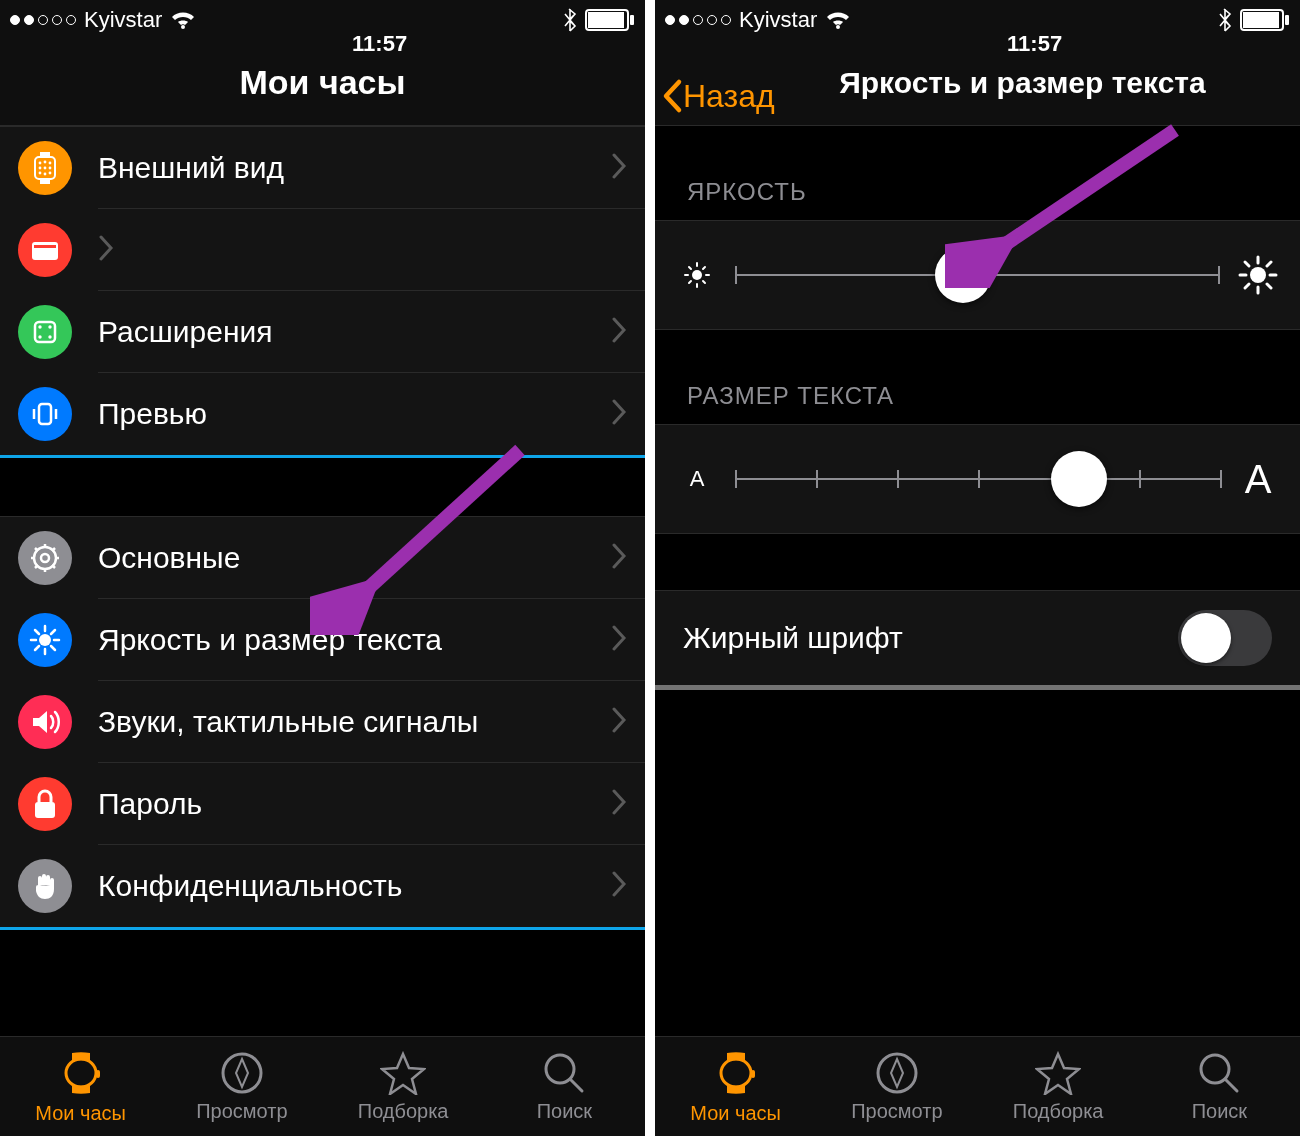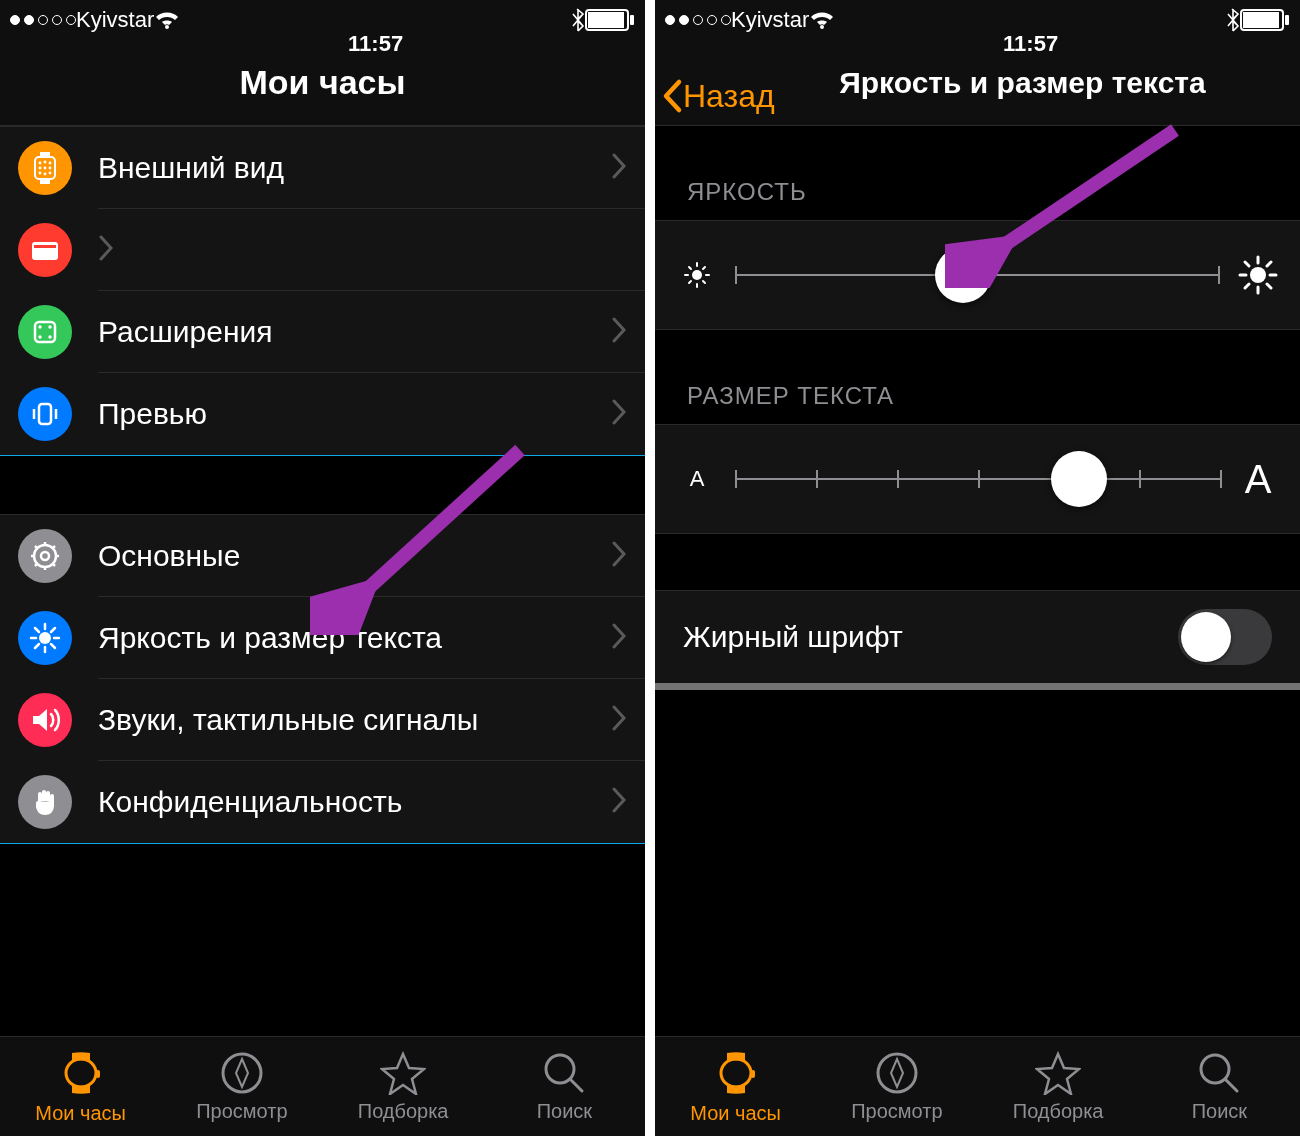--- a/index.html
+++ b/index.html
@@ -25,21 +25,21 @@
   .status-bar {
     height: 40px;
     display: flex;
     align-items: center;
     justify-content: space-between;
     padding: 0 10px;
     color: #fff;
     font-size: 22px;
     font-weight: 400;
   }
-  .status-left, .status-right { display: flex; align-items: center; gap: 0; }
+  .status-left, .status-right { display: flex; align-items: center; gap: 8px; }
   .sig-dots { display: flex; gap: 4px; align-items: center; }
   .sig-dots span {
     width: 10px; height: 10px; border-radius: 50%;
     border: 1.5px solid #fff;
   }
   .sig-dots span.on { background: #fff; }
   .wifi-icon, .bt-icon, .battery { display: inline-flex; align-items: center; }
   .battery svg { display:block; }
   .status-time { font-weight:600;margin-top:48px; }
 
@@ -98,21 +98,21 @@
     color: #5a5a5a;
   }
   .cell::after {
     content: "";
     position: absolute;
     left: 98px; right: 0; bottom: 0;
     height: 1px;
     background: #2a2a2a;
   }
   .cell:last-child::after { display:none; }
-  .group { border-top:1px solid #2a2a2a; border-bottom:1px solid #0ea5e9; }
+  .group { border-top:1px solid #2a2a2a; border-bottom:3px solid #0ea5e9; }
 
   
   .ic-orange { background:#ff9500; }
   .ic-red    { background:#ff3b30; }
   .ic-blue   { background:#007aff; }
   .ic-green  { background:#34c759; }
   .ic-gray   { background:#8e8e93; }
   .ic-pink   { background:#ff2d55; }
 
   
@@ -145,21 +145,21 @@
   .slider-thumb {
     position:absolute;
     width:56px; height:56px; border-radius:50%; background:#fff;
     top: -27px;
     transform: translateX(-50%);
     box-shadow: 0 2px 6px rgba(0,0,0,.6);
   }
   .text-row {
     background:#141414;
     border-top:1px solid #2a2a2a;
-    border-bottom:7px solid #737373;
+    border-bottom:5px solid #737373;
     height: 100px;
     display:flex;
     align-items:center;
     padding: 0 28px;
     margin-top: 56px;
   }
   .text-row .row-label { color:#fff; font-size:30px; flex:1; }
   .switch {
     width:94px; height:56px; border-radius:28px; background:#3a3a3c;
     position:relative;
@@ -348,20 +348,32 @@
             </svg></span>
       </div>
       <div class="cell">
         <span class="icon-wrap ic-pink">
           <svg width="32" height="28" viewBox="0 0 32 28">
               <path d="M4 10 L10 10 L18 3 L18 25 L10 18 L4 18 Z" fill="#fff"></path>
               <path d="M22 8 C25 11 25 17 22 20 M26 4 C31 9 31 19 26 24" stroke="#fff" stroke-width="2.5" fill="none" stroke-linecap="round"></path>
             </svg>
         </span>
         <span class="label">Звуки, тактильные сигналы</span>
+        <span class="chev"><svg width="16" height="26" viewBox="0 0 16 26">
+              <path d="M3 2 L13 13 L3 24" stroke="#5a5a5a" stroke-width="3" fill="none" stroke-linecap="round"></path>
+            </svg></span>
+      </div>
+      <div class="cell">
+        <span class="icon-wrap ic-red">
+          <svg width="26" height="32" viewBox="0 0 26 32">
+              <rect x="3" y="14" width="20" height="16" rx="3" fill="#fff"></rect>
+              <path d="M7 14 V9 a6 6 0 0 1 12 0 V14" stroke="#fff" stroke-width="3" fill="none"></path>
+            </svg>
+        </span>
+        <span class="label">Пароль</span>
         <span class="chev"><svg width="16" height="26" viewBox="0 0 16 26">
               <path d="M3 2 L13 13 L3 24" stroke="#5a5a5a" stroke-width="3" fill="none" stroke-linecap="round"></path>
             </svg></span>
       </div>
       <div class="cell">
         <span class="icon-wrap ic-gray">
           <svg width="28" height="30" viewBox="0 0 28 30">
               <path d="M7 15 V7 a2 2 0 0 1 4 0 V14 M11 14 V5 a2 2 0 0 1 4 0 V14 M15 14 V6 a2 2 0 0 1 4 0 V15 M19 15 V9 a2 2 0 0 1 4 0 V18 C23 25 19 28 14 28 C9 28 6 25 5 20 L5 16 a2 2 0 0 1 2 -2" fill="#fff"></path>
             </svg>
         </span>

